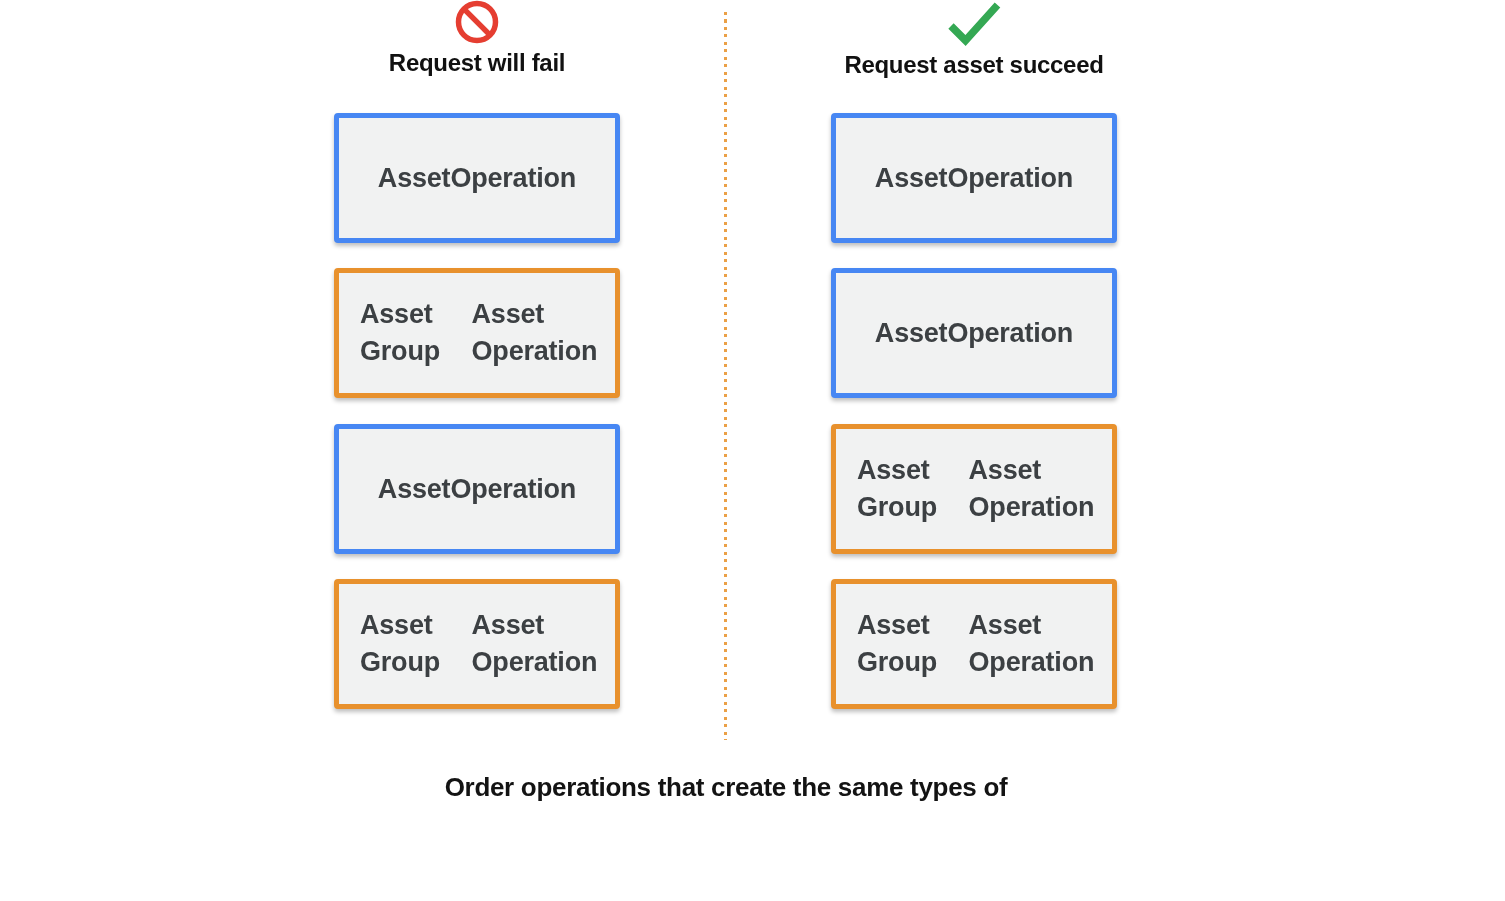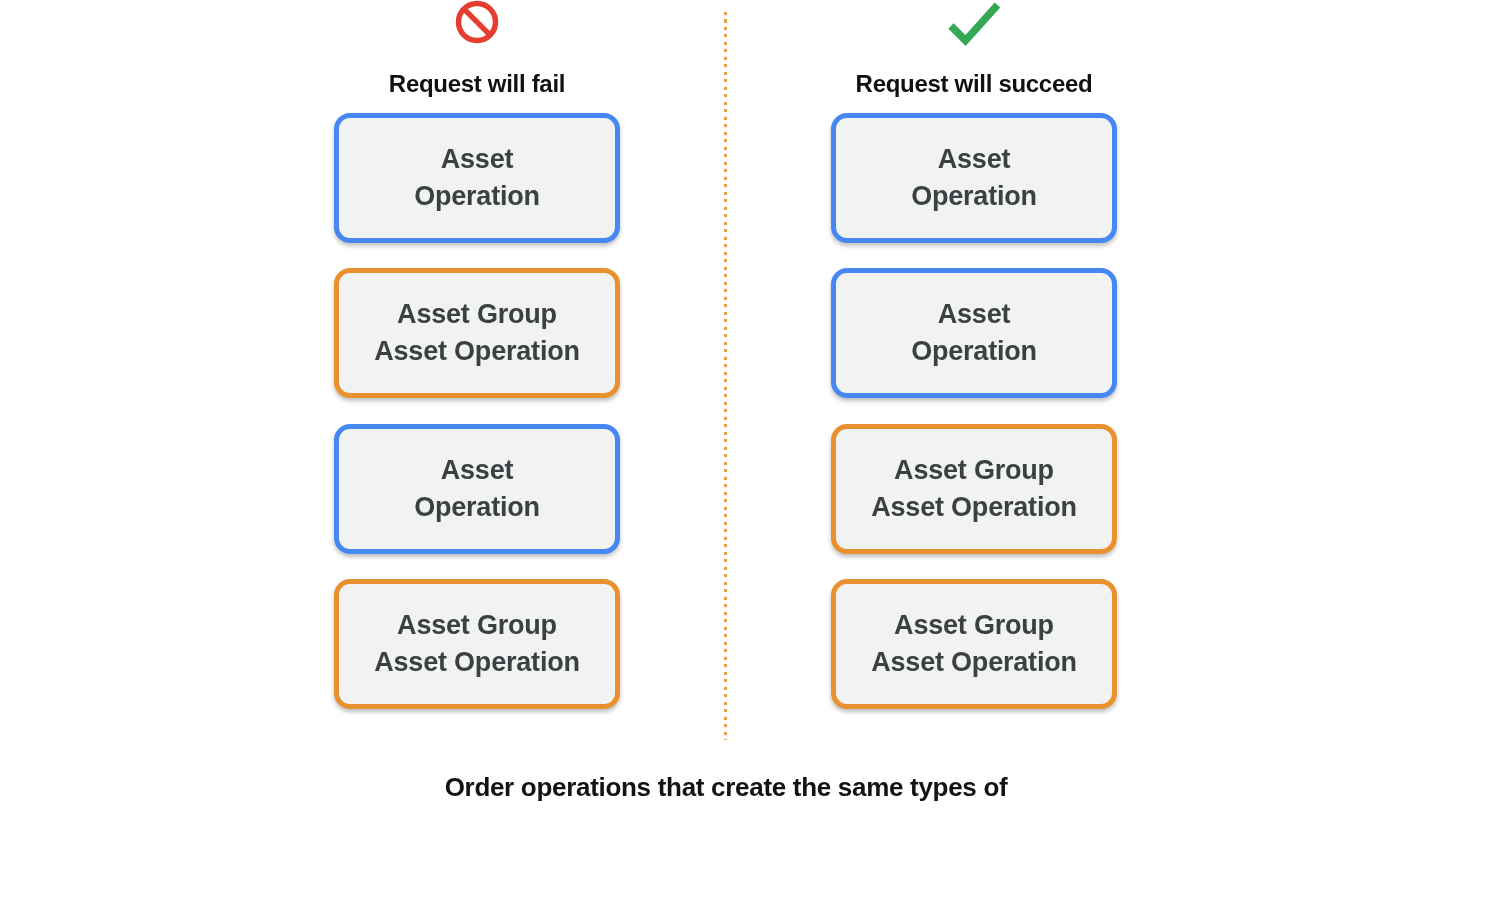--- a/index.html
+++ b/index.html
@@ -24,21 +24,21 @@
   .column-fail  { left: 334px; }
   .column-succeed { left: 831px; }
 
   .col-header {
     position: absolute;
     top: 0; left: 0; right: 0;
     height: 113px;
     display: flex;
     flex-direction: column;
     align-items: center;
-    justify-content: space-between;
+    justify-content: flex-start;
     padding-bottom: 15px;
     box-sizing: border-box;
   }
   .col-header .icon-wrap {
     margin-bottom: 5px;
     display: block;
     line-height: 0;
   }
   .col-title {
     font-size: 24px;
@@ -51,36 +51,36 @@
   .prohibit-stroke { stroke: var(--fail-red, #E53E31); }
   .check-stroke    { stroke: var(--success-green, #34A853); }
 
   .box {
     position: absolute;
     left: 0;
     width: 100%;
     height: 130px;
     box-sizing: border-box;
     border: 5px solid #999;
-    border-radius: 16px;
+    border-radius: 4px;
     background: var(--box-fill, #F1F2F2);
     box-shadow: 0 3px 4px rgba(0,0,0,0.25);
     display: flex;
-    flex-direction: column;
+    flex-direction: row;
     align-items: center;
     justify-content: center;
-    text-align: center;
+    text-align: left;
     font-size: 27px;
     line-height: 37px;
     font-weight: 700;
     letter-spacing: -0.2px;
     color: var(--box-text, #3C4043);
   }
   .box-blue   { border-color: var(--blue, #4787F3); }
-  .box-orange { border-color: var(--orange, #E8912D); }
+  .box-orange { border-color: var(--orange, #E8912D); padding-left: 21px; }
   .box .line { display: block; }
 
   .row-0 { top: 113px; }
   .row-1 { top: 268px; }
   .row-2 { top: 424px; }
   .row-3 { top: 579px; }
 
   .divider {
     position: absolute;
     left: 724px;
@@ -146,21 +146,21 @@
 
   <div class="divider"></div>
 
   <div class="column column-succeed">
     <div class="col-header">
       <span class="icon-wrap">
         <svg width="58" height="46" viewBox="0 0 58 46">
           <path class="check-stroke" d="M6 26 L20.5 40.5 L52.5 5" fill="none" stroke-width="7.5"></path>
         </svg>
       </span>
-      <span class="col-title">Request will succeed</span>
+      <span class="col-title">Request asset succeed</span>
     </div>
 
     <div class="box row-0 box-blue">
       <span class="line">Asset</span>
       <span class="line">Operation</span>
     </div>
     <div class="box row-1 box-blue">
       <span class="line">Asset</span>
       <span class="line">Operation</span>
     </div>

